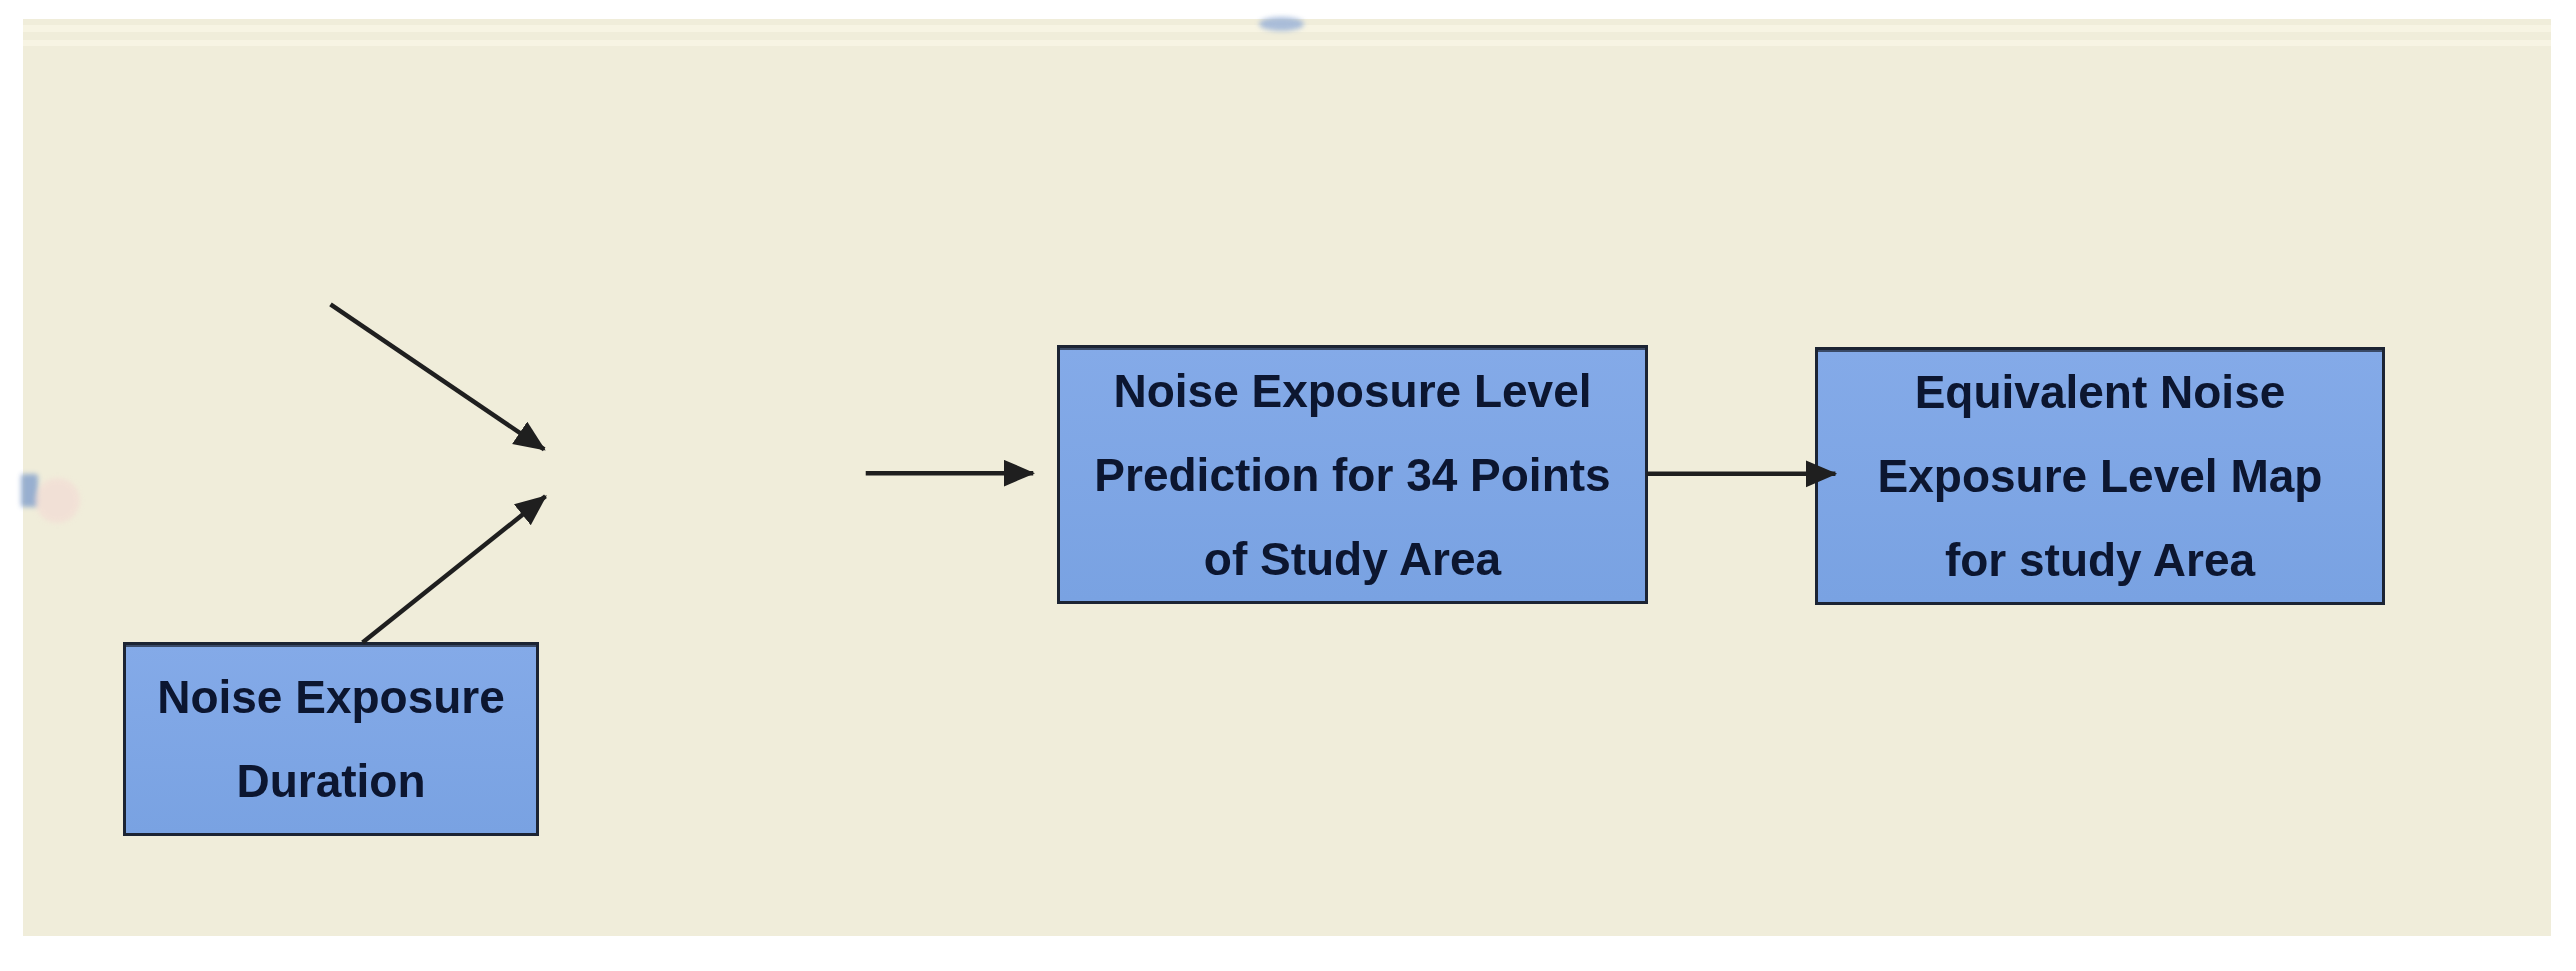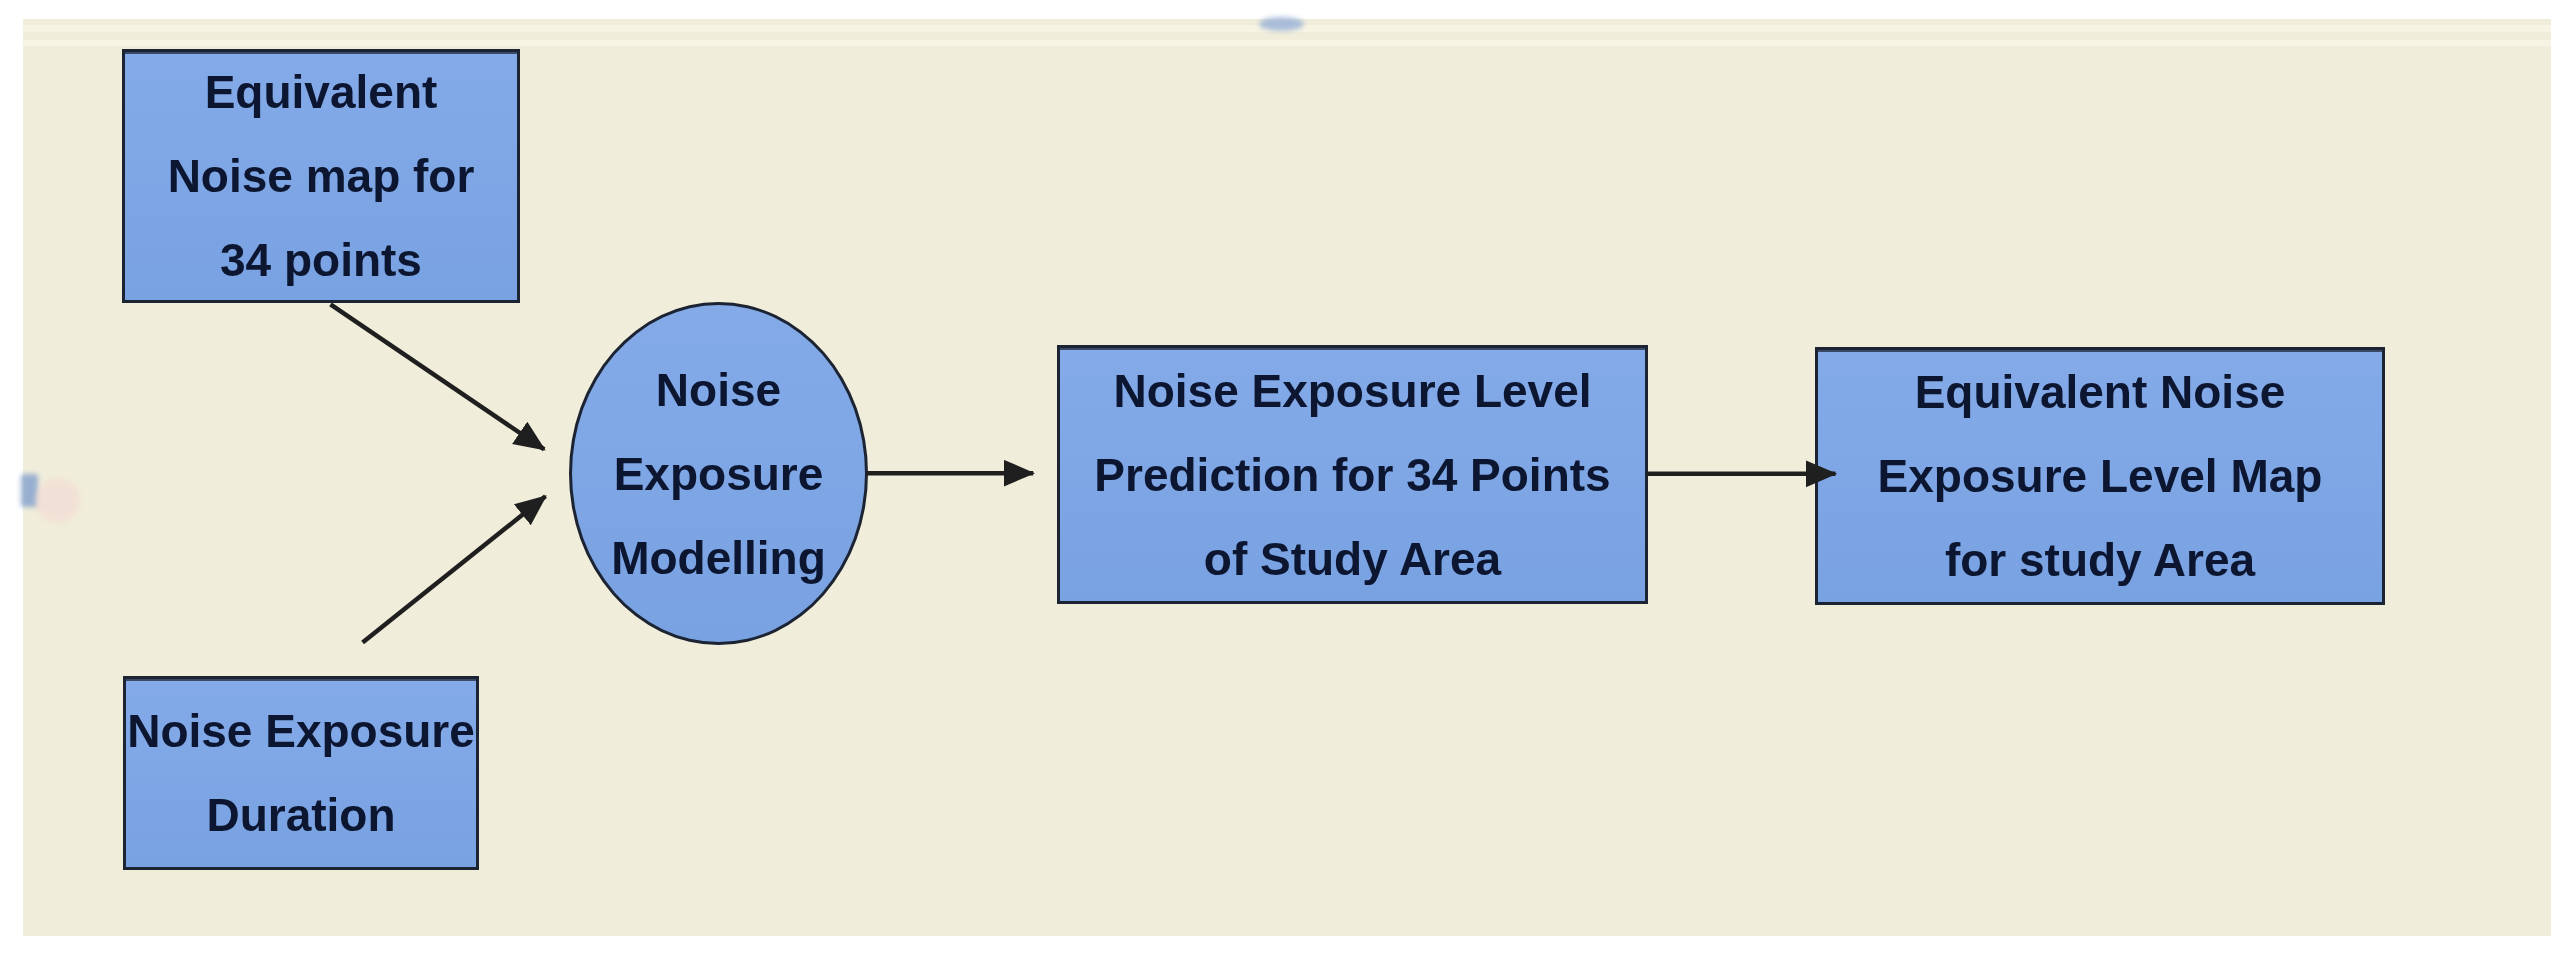--- a/index.html
+++ b/index.html
@@ -39,21 +39,21 @@
     box-sizing:border-box;
     color:#0c1630;
     font-weight:700;
     font-size:46px;
     line-height:84px;
     white-space:pre-line;
   }
   .node.rect{ box-shadow:inset 0 1.9px 0 #3a4a66; }
   .node.ellipse{ border-radius:50%; }
   #node-noise-map        { left:122px;  top:49px;   width:398px; height:254px; }
-  #node-duration         { left:123px;  top:642px; width:356px; height:194px;margin-top:34px; }
+  #node-duration         { left:123px;  top:642px; width:416px; height:194px; }
   #node-modelling        { left:569px;  top:302px;  width:299px; height:343px; }
   #node-prediction       { left:1057px; top:345px;  width:591px; height:259px; }
   #node-equivalent-map   { left:1815px; top:347px;  width:570px; height:258px; }
 
   
   #arrows{
     position:absolute;
     left:0; top:0;
     width:2576px; height:972px;
     pointer-events:none;
@@ -78,36 +78,26 @@
 </head>
 <body>
 
 <div id="canvas">
 
   <div id="panel">
     <div class="top-band" style="top:6.4px;height:6.4px;"></div>
     <div class="top-band" style="top:20.5px;height:6.4px;"></div>
   </div>
 
-  <div id="node-noise-map" class="node rect">
-    <span>Equivalent
-Noise map for
-34 points</span>
-  </div>
 
   <div id="node-duration" class="node rect">
     <span>Noise Exposure
 Duration</span>
   </div>
 
-  <div id="node-modelling" class="node ellipse">
-    <span>Noise
-Exposure
-Modelling</span>
-  </div>
 
   <div id="node-prediction" class="node rect">
     <span>Noise Exposure Level
 Prediction for 34 Points
 of Study Area</span>
   </div>
 
   <div id="node-equivalent-map" class="node rect">
     <span>Equivalent Noise
 Exposure Level Map

